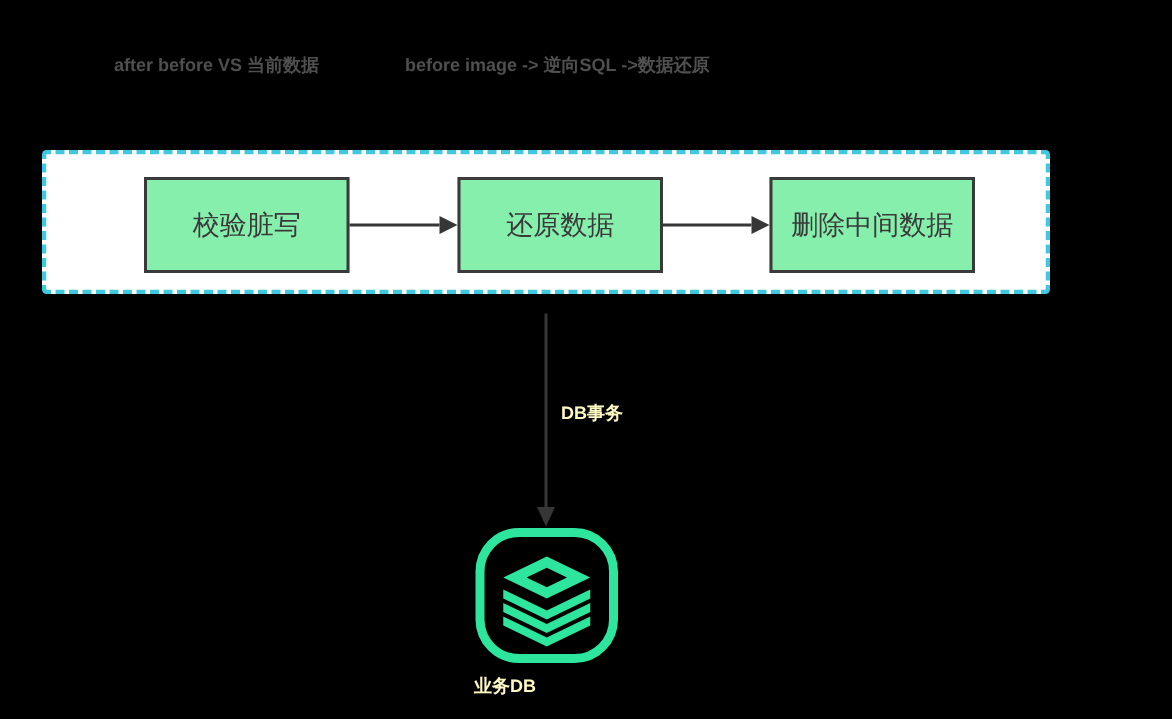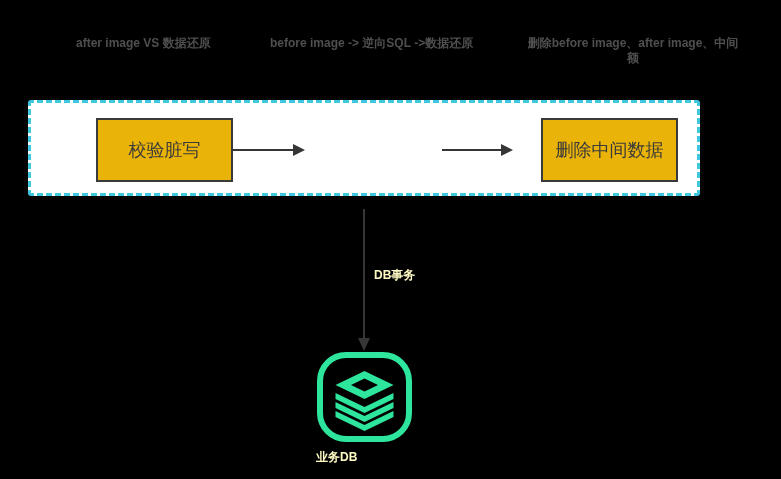--- a/index.html
+++ b/index.html
@@ -27,32 +27,32 @@
     box-sizing: border-box;
     background: #ffffff;
     border: 3px dashed #40c9de;
     border-radius: 3px;
   }
   .step-box {
     position: absolute;
     top: 118px;
     width: 137px; height: 64px;
     box-sizing: border-box;
-    background: #eab308;
+    background: #86efac;
     border: 2px solid #3a3a3a;
     color: #3a3a3a;
     font-size: 18px;
     display: flex;
     align-items: center;
     justify-content: center;
     white-space: nowrap;
   }
   .box-1 { left: 96px; }
   .box-2 { left: 305px; }
-  .box-3 { left: 541px; font-family: Liberation Serif, serif; }
+  .box-3 { left: 513px; font-family: Liberation Serif, serif; }
   .h-shaft { position: absolute; height: 2px; background: #363636; top: 149px; }
   .h-head {
     position: absolute; top: 144px; width: 0; height: 0;
     border-top: 6px solid transparent;
     border-bottom: 6px solid transparent;
     border-left: 12px solid #363636;
   }
   .v-shaft { position: absolute; width: 2px; background: #363636; left: 363px; top: 209px; height: 129px; }
   .v-head {
     position: absolute; left: 358px; top: 338px; width: 0; height: 0;
@@ -68,33 +68,30 @@
     white-space: nowrap;
   }
   .db-icon-wrap { position: absolute; left: 316px; top: 351px; width: 97px; height: 92px; }
   .db-label { left: 316px; top: 449px; width: 97px; text-align: left; }
 </style>
 </head>
 <body>
 
 <div class="stage">
 
-  <div class="caption" style="left:76px; top:36px;">after image VS 数据还原</div>
+  <div class="caption" style="left:76px; top:36px;">after before VS 当前数据</div>
 
   <div class="caption" style="left:270px; top:36px;">before image -&gt; 逆向SQL -&gt;数据还原</div>
 
-  <div class="caption multiline" style="left:511px; top:36px; width:244px;">
-    <span>删除before image、after image、中间</span><br>
-    <span>额</span>
-  </div>
 
   <div class="container-frame"></div>
 
   <div class="step-box box-1">校验脏写</div>
 
+  <div class="step-box box-2">还原数据</div>
 
   <div class="step-box box-3">删除中间数据</div>
 
   <div class="h-shaft" style="left:233px; width:60px;"></div>
   <div class="h-head" style="left:293px;"></div>
 
   <div class="h-shaft" style="left:442px; width:59px;"></div>
   <div class="h-head" style="left:501px;"></div>
 
   <div class="v-shaft"></div>

